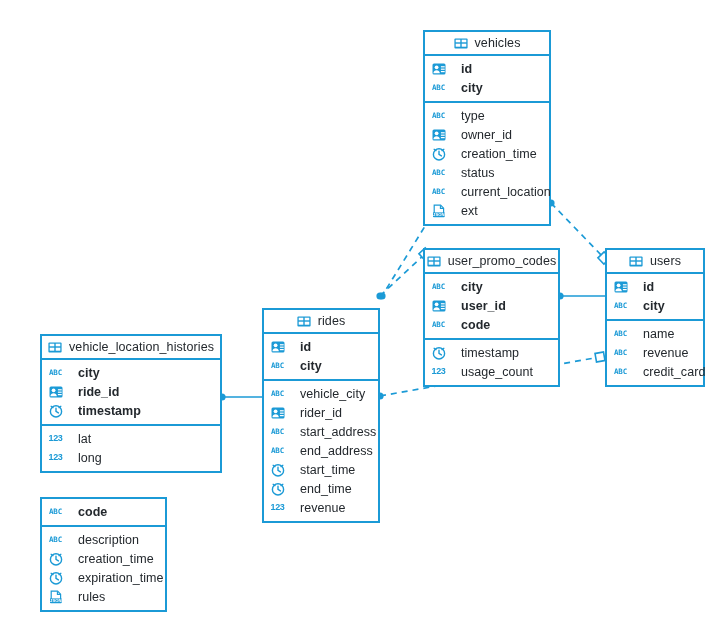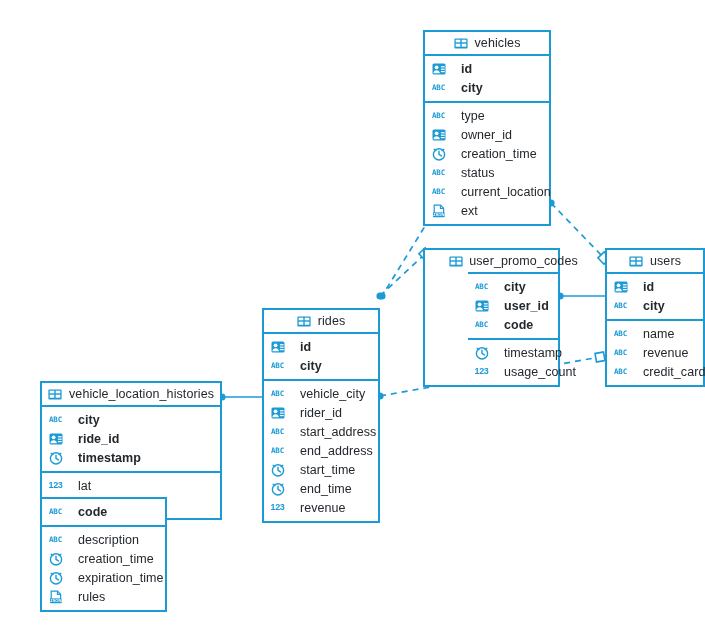--- a/index.html
+++ b/index.html
@@ -218,21 +218,21 @@
                 <path d="M2.2 1.2 H8.6 L11.6 4.2 V12.6 H2.2 Z" fill="none" stroke="#1b9ad6" stroke-width="1.2"></path>
                 <path d="M8.4 1.4 V4.4 H11.4" fill="none" stroke="#1b9ad6" stroke-width="1.1"></path>
                 <rect x="1.0" y="8.4" width="11.6" height="4.6" fill="#1b9ad6"></rect>
                 <text x="6.8" y="12.0" text-anchor="middle" font-size="4.2" font-weight="bold" font-family="Liberation Sans, sans-serif" fill="#ffffff">JSON</text>
               </svg>
             </span>
             <span class="col-name">ext</span>
           </div>
         </div>
       </div>
-      <div class="table-node" style="left: 413px; top: 248px; width: 137px; padding-left: 43px;">
+      <div class="table-node" style="left: 413px; top: 248px; width: 137px;">
         <div class="tbl-header">
           <span class="ic">
             <svg width="14" height="11" viewBox="0 0 14 11">
               <rect x="0.4" y="0.4" width="13.2" height="10.2" rx="1" fill="#1b9ad6"></rect>
               <rect x="1.7" y="1.7" width="4.6" height="2.6" fill="#ffffff"></rect>
               <rect x="7.7" y="1.7" width="4.6" height="2.6" fill="#ffffff"></rect>
               <rect x="1.7" y="5.7" width="4.6" height="3.0" fill="#ffffff"></rect>
               <rect x="7.7" y="5.7" width="4.6" height="3.0" fill="#ffffff"></rect>
             </svg>
           </span>
@@ -429,21 +429,21 @@
             <span class="col-name">end_time</span>
           </div>
           <div class="col-row">
             <span class="ic">
               <span class="ic-123">123</span>
             </span>
             <span class="col-name">revenue</span>
           </div>
         </div>
       </div>
-      <div class="table-node" style="left: 30px; top: 334px; width: 182px; margin-top: 47px;">
+      <div class="table-node" style="left: 30px; top: 334px; width: 182px;">
         <div class="tbl-header">
           <span class="ic">
             <svg width="14" height="11" viewBox="0 0 14 11">
               <rect x="0.4" y="0.4" width="13.2" height="10.2" rx="1" fill="#1b9ad6"></rect>
               <rect x="1.7" y="1.7" width="4.6" height="2.6" fill="#ffffff"></rect>
               <rect x="7.7" y="1.7" width="4.6" height="2.6" fill="#ffffff"></rect>
               <rect x="1.7" y="5.7" width="4.6" height="3.0" fill="#ffffff"></rect>
               <rect x="7.7" y="5.7" width="4.6" height="3.0" fill="#ffffff"></rect>
             </svg>
           </span>

